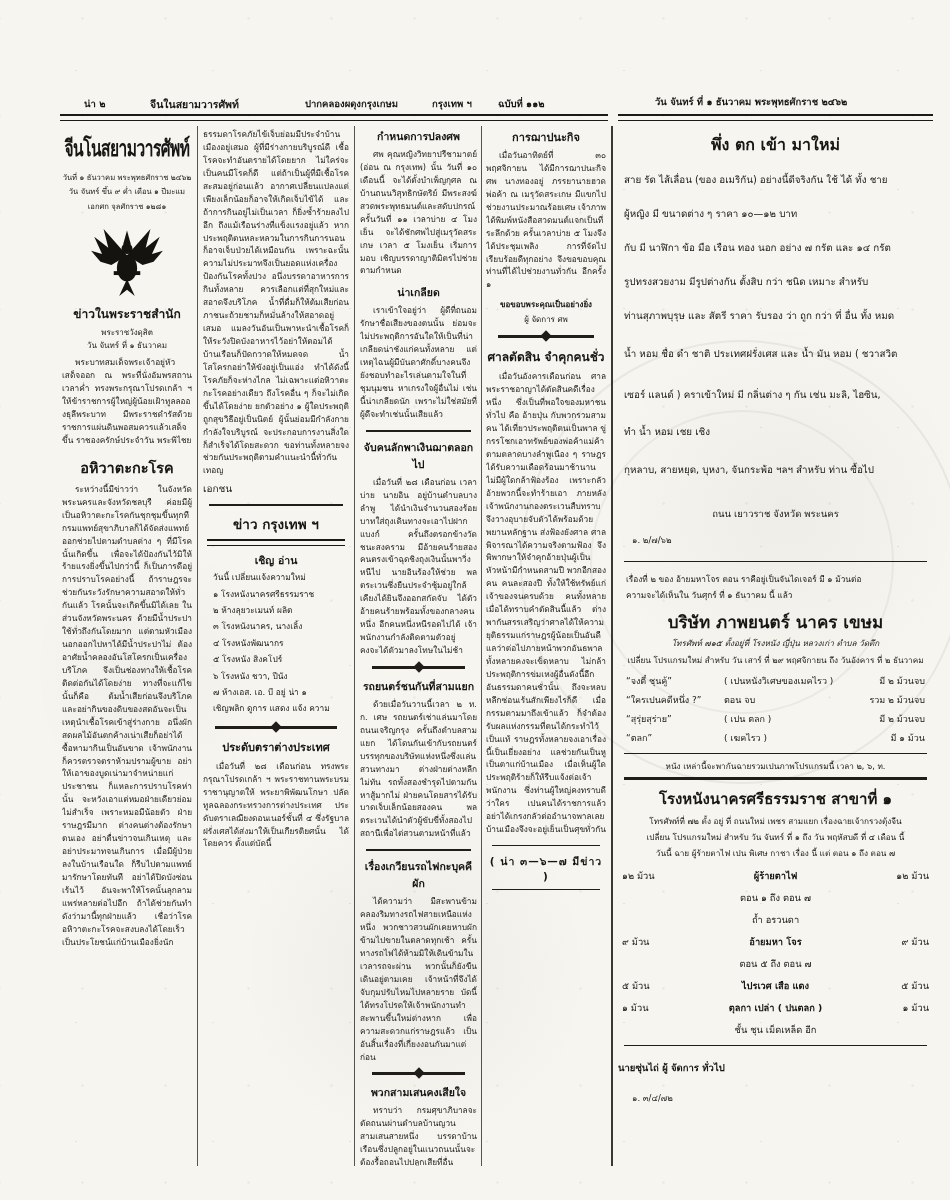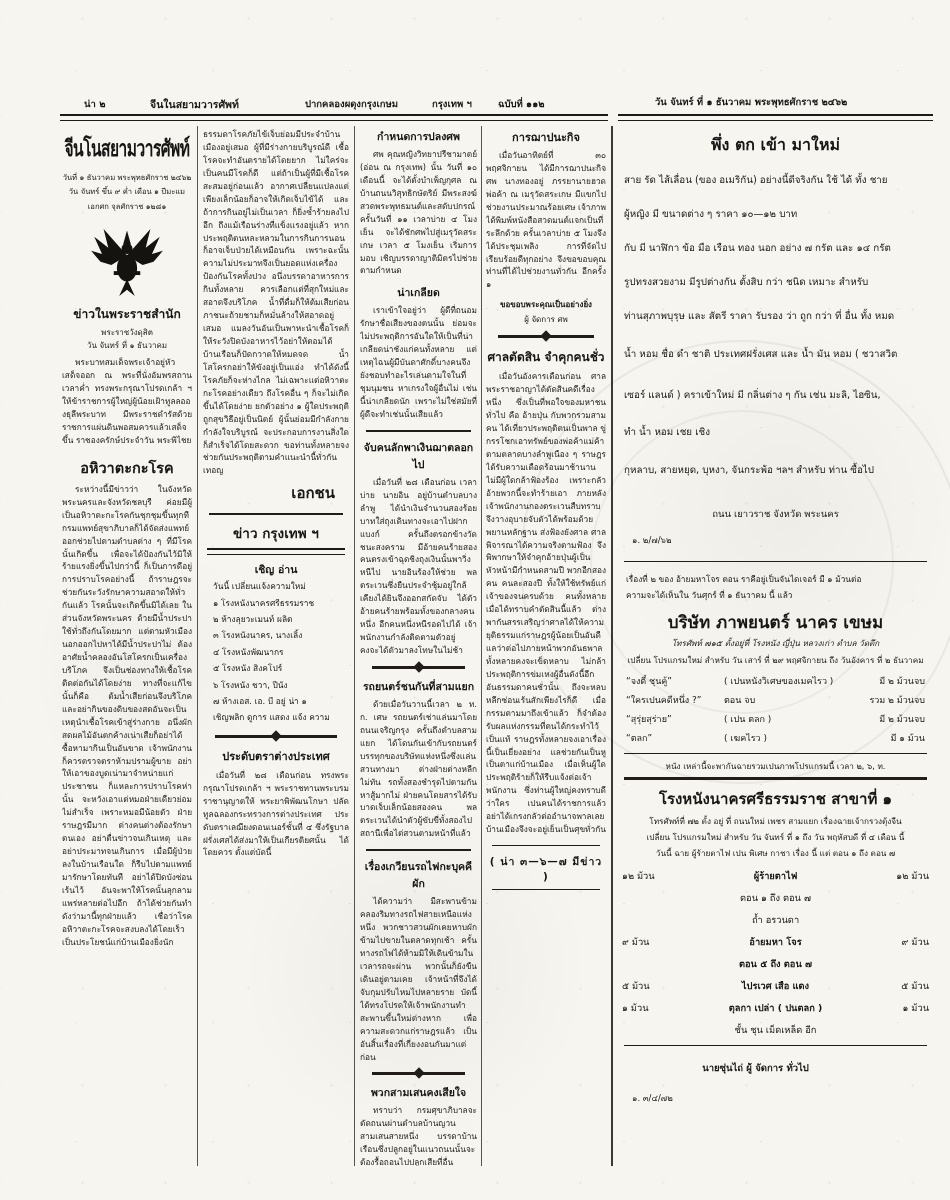--- a/index.html
+++ b/index.html
@@ -21,21 +21,21 @@
   .vrule.heavy{width:2px;background:rgba(25,23,20,.85);}
   
   .col{position:absolute;top:128px;height:1038px;overflow:hidden;}
   .bt{font-size:8.3px;line-height:1.56;text-align:justify;text-indent:13px;filter:blur(.26px);color:#23201c;}
   .h-ctr{text-align:center;font-weight:bold;filter:blur(.18px);}
   .sub{text-align:center;font-size:8px;filter:blur(.25px);}
   .rule{height:2px;background:#201d1a;margin:7px 6px;}
   .rule.thin{height:1px;}
   .orn{position:relative;height:3px;background:#201d1a;margin:9px 12px;}
   .orn::after{content:"";position:absolute;left:50%;top:-3px;width:8px;height:8px;background:#201d1a;transform:translateX(-50%) rotate(45deg);}
-  .byline{text-align:right;font-size:15px;font-weight:bold;padding-right:14px;filter:blur(.2px);}
+  .byline{font-size:10px;font-weight:normal;padding-right:14px;filter:blur(.2px);}
   
   .nameplate{font-size:15.5px;font-weight:bold;text-align:center;letter-spacing:-.5px;
              transform:scaleY(1.45);transform-origin:top;margin-top:2px;
              font-family:"DejaVu Serif",serif;filter:blur(.2px);}
   .mdates{margin-top:16px;}
   .mdates div{text-align:center;font-size:7.6px;line-height:1.9;filter:blur(.3px);}
   .emblem{display:block;margin:10px auto 4px auto;}
   
   .bklist{font-size:8.4px;line-height:1.95;filter:blur(.22px);padding-left:10px;}
   
@@ -48,21 +48,21 @@
   .pre{font-size:8.3px;line-height:1.9;filter:blur(.3px);padding:0 8px;}
   .info{font-size:8.2px;text-align:center;line-height:2.1;filter:blur(.28px);}
   .filmrow{display:flex;align-items:baseline;font-size:9px;margin:5px 8px;filter:blur(.22px);}
   .filmrow .t{font-weight:normal;min-width:92px;}
   .filmrow .n{flex:1;text-align:left;padding-left:6px;}
   .filmrow .r{text-align:right;white-space:nowrap;}
   .prow{display:flex;align-items:baseline;font-size:9.3px;margin:7px 4px;filter:blur(.22px);}
   .prow .pl,.prow .pr{width:64px;white-space:nowrap;}
   .prow .pr{text-align:right;}
   .prow .pc{flex:1;text-align:center;font-weight:bold;}
-  .mgr{text-align:center;font-size:9.5px;font-weight:bold;padding-right:40px;margin-top:14px;filter:blur(.2px);}
+  .mgr{text-align:left;font-size:9.5px;font-weight:bold;padding-right:40px;margin-top:14px;filter:blur(.2px);}
   .pagenote{text-align:center;font-size:10.5px;font-weight:bold;letter-spacing:1px;margin:5px 0;filter:blur(.2px);}
 </style>
 </head>
 <body>
 
 <div class="page">
 
   <div class="ring" style="left:520px;top:340px;width:440px;height:440px;"></div>
   <div class="ring" style="left:590px;top:410px;width:300px;height:300px;border-color:rgba(60,55,45,.06);"></div>
   <div class="stain" style="left:620px;top:300px;width:330px;height:420px;background:radial-gradient(circle,rgba(90,80,60,.05),transparent 70%);"></div>
@@ -227,21 +227,21 @@
       <span class="pc" style="font-weight:normal;">ถ้ำ อรวนดา</span>
       <span class="pr"></span>
     </div>
     <div class="prow">
       <span class="pl">๙ ม้วน</span>
       <span class="pc">อ้ายมหา โจร</span>
       <span class="pr">๙ ม้วน</span>
     </div>
     <div class="prow">
       <span class="pl"></span>
-      <span class="pc" style="font-weight:bold;">ตอน ๕ ถึง ตอน ๗</span>
+      <span class="pc" style="font-weight:normal;">ตอน ๕ ถึง ตอน ๗</span>
       <span class="pr"></span>
     </div>
     <div class="prow">
       <span class="pl">๕  ม้วน</span>
       <span class="pc">ไปรเวศ เสือ แดง</span>
       <span class="pr">๕  ม้วน</span>
     </div>
     <div class="prow">
       <span class="pl">๑  ม้วน</span>
       <span class="pc">ตุลกา เปล่า   ( ปนตลก )</span>

